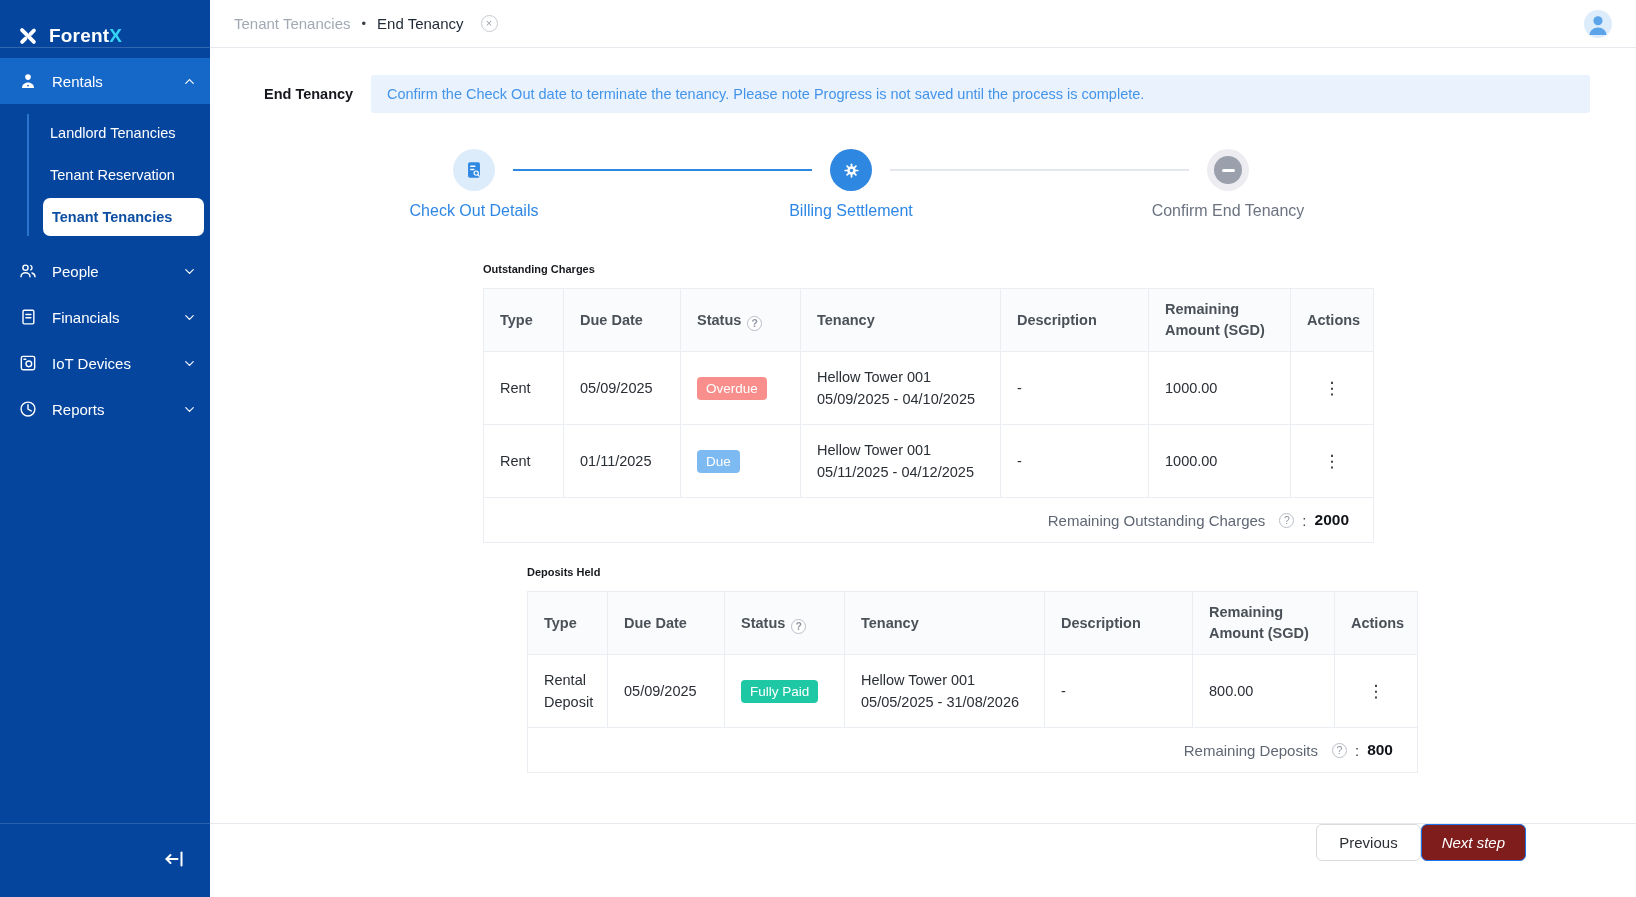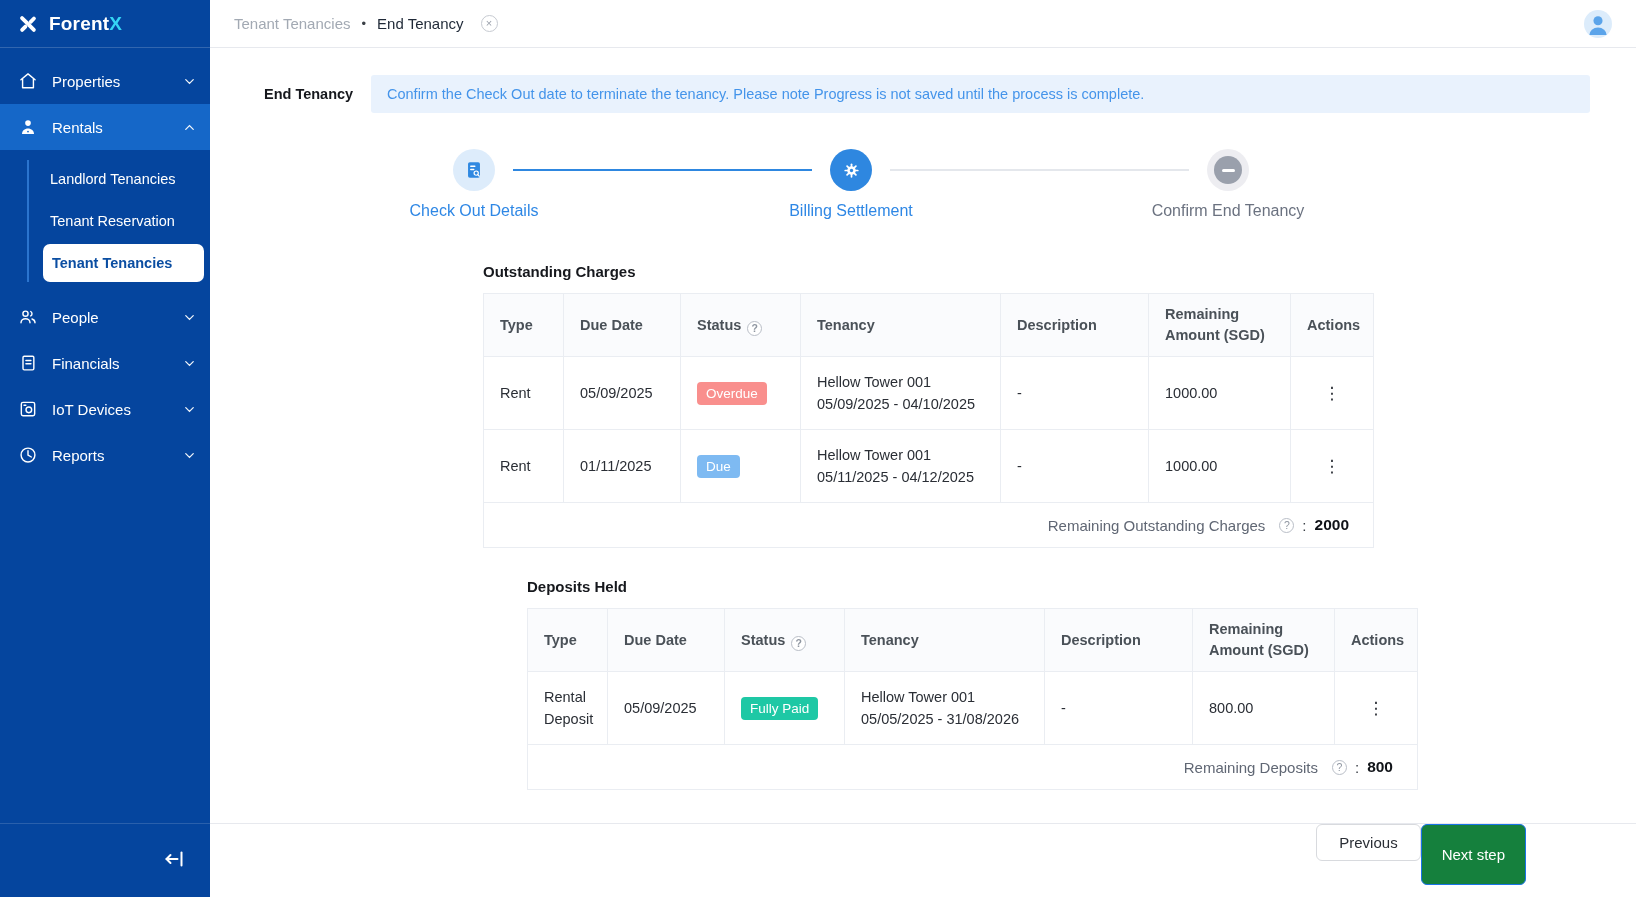--- a/index.html
+++ b/index.html
@@ -10,21 +10,21 @@
     overflow: hidden;
     background: #fff;
     color: #24282e;
   }
   
   .sidebar {
     width: 210px; min-width: 210px; height: 897px;
     background: #05459e; color: #fff;
     display: flex; flex-direction: column; position: relative;
   }
-  .logo-row { height: 48px; display:flex; align-items:center; gap:10px; padding:0 17px;
+  .logo-row { height: 48px; display:flex; align-items:flex-end; gap:10px; padding:0 17px;
     border-bottom: 1px solid rgba(255,255,255,.18); }
   .logo-mark { width:22px; height:22px; flex:none; }
   .logo-text { font-size: 19px; font-weight: 700; letter-spacing:.2px; }
   .logo-accent { color:#35d6f4; }
   .nav { margin-top: 10px; }
   .nav-item { height: 46px; display:flex; align-items:center; padding:0 13px 0 18px; gap:14px;
     font-size: 15px; cursor:pointer; }
   .nav-item.active { background:#1567c8; }
   .nav-icon { width:20px; height:20px; flex:none; display:block; }
   .nav-label { flex:1; }
@@ -73,22 +73,22 @@
   .s2 .step-circle { background:#2e87e0; }
   .s3 .step-circle { background:#ededf1; }
   .s3-inner { width:28px; height:28px; border-radius:50%; background:#9aa0ac; display:grid; place-items:center; }
   .minus-bar { width:13px; height:3px; background:#fff; border-radius:2px; }
   .step-label { margin-top:11px; font-size:16px; }
   .s1 .step-label, .s2 .step-label { color:#2e87e5; }
   .s3 .step-label { color:#6b7280; }
 
   
   .section { margin:22px 0 0 273px; width:890px; }
-  .section + .section { margin-top:30px;padding-left:44px; }
-  .section-title { font-size:15px; font-weight:700; color:#16181d; margin-bottom:13px; }
+  .section + .section { margin-top:23px;padding-left:44px; }
+  .section-title { font-size:11px; font-weight:700; color:#16181d; margin-bottom:13px; }
   table { width:100%; border-collapse:collapse; font-size:14.5px; color:#2a2e35; table-layout:fixed; }
   th, td { border:1px solid #eaedf2; padding:10px 16px; text-align:left; vertical-align:middle; }
   thead th { background:#fafbfd; color:#4a5158; font-weight:700; line-height:21px; height:62px; }
   tbody td { line-height:22px; padding-top:14px; padding-bottom:14px; }
   .badge { display:inline-block; padding:3px 9px; border-radius:4px; color:#fff; font-size:13.5px; line-height:17px; }
   .help-icon { display:inline-flex; width:15px; height:15px; border:1px solid #b9bec7; border-radius:50%;
     color:#8f96a1; font-size:10.5px; align-items:center; justify-content:center; margin-left:6px;
     vertical-align:-2px; cursor:pointer; background:#fff; }
   .kebab-btn { background:none; border:none; cursor:pointer; font-size:17px; color:#2a2e35;
     display:block; margin:0 auto; line-height:1; padding:4px 6px; }
@@ -97,49 +97,39 @@
   .summary { display:flex; align-items:center; justify-content:flex-end; gap:8px; }
   .summary-label { color:#606774; font-size:15px; }
   .summary-colon { color:#3a3f46; font-size:15px; }
   .summary-value { font-weight:700; color:#101318; font-size:15.5px; }
 
   
   .footerbar { height:74px; min-height:74px; border-top:1px solid #e7e9ee; display:flex;
     align-items:flex-start; justify-content:flex-end; padding-right:110px; }
   .btn { border-radius:6px; font-size:15px; font-family:inherit; cursor:pointer; }
   .btn-prev { background:#fff; border:1px solid #d8dade; color:#2a2e35; padding:9px 22px; }
-  .btn-next { background:#15803d; border:1px solid #1a73e8; color:#fff; padding:21px 20px; }
+  .btn-next { background:#7f1d1d; border:1px solid #1a73e8; color:#fff; padding:9px 20px;font-style:italic; }
 </style>
 </head>
 <body>
 
 <aside class="sidebar">
   <div class="logo-row">
     <svg class="logo-mark" viewBox="0 0 24 24">
       <g stroke="#fff" stroke-width="4.2" stroke-linecap="round" fill="none">
         <path d="M5.5 5.5l5.6 5.6"></path>
           <path d="M18.5 6l-3.6 3.6"></path>
         <path d="M9.2 14.8 5.6 18.4"></path>
           <path d="M13 13l5.4 5.4"></path>
       </g>
     </svg>
     <div class="logo-text"><span>Forent</span><span class="logo-accent">X</span></div>
   </div>
 
   <nav class="nav">
-    <div class="nav-item">
-      <svg class="nav-icon" viewBox="0 0 24 24" fill="none" stroke="#fff" stroke-width="1.7" stroke-linecap="round" stroke-linejoin="round">
-        <path d="M3.5 10.5 12 3.5l8.5 7"></path>
-          <path d="M5.5 9.5V20h13V9.5"></path>
-      </svg>
-      <span class="nav-label">Properties</span>
-      <svg class="chev" viewBox="0 0 24 24" fill="none" stroke="#fff" stroke-width="2" stroke-linecap="round">
-          <path d="m6 9 6 6 6-6"></path>
-        </svg>
-    </div>
 
     <div class="nav-item active">
       <svg class="nav-icon" viewBox="0 0 24 24" fill="#fff">
         <circle cx="12" cy="7.3" r="3.4"></circle>
           <path d="M4.8 20.5c0-4 3.2-6.7 7.2-6.7s7.2 2.7 7.2 6.7z"></path>
         <circle cx="12" cy="17.5" r="1.1" fill="#1567c8"></circle>
       </svg>
       <span class="nav-label">Rentals</span>
       <svg class="chev" viewBox="0 0 24 24" fill="none" stroke="#fff" stroke-width="2" stroke-linecap="round">
           <path d="m6 15 6-6 6 6"></path>

